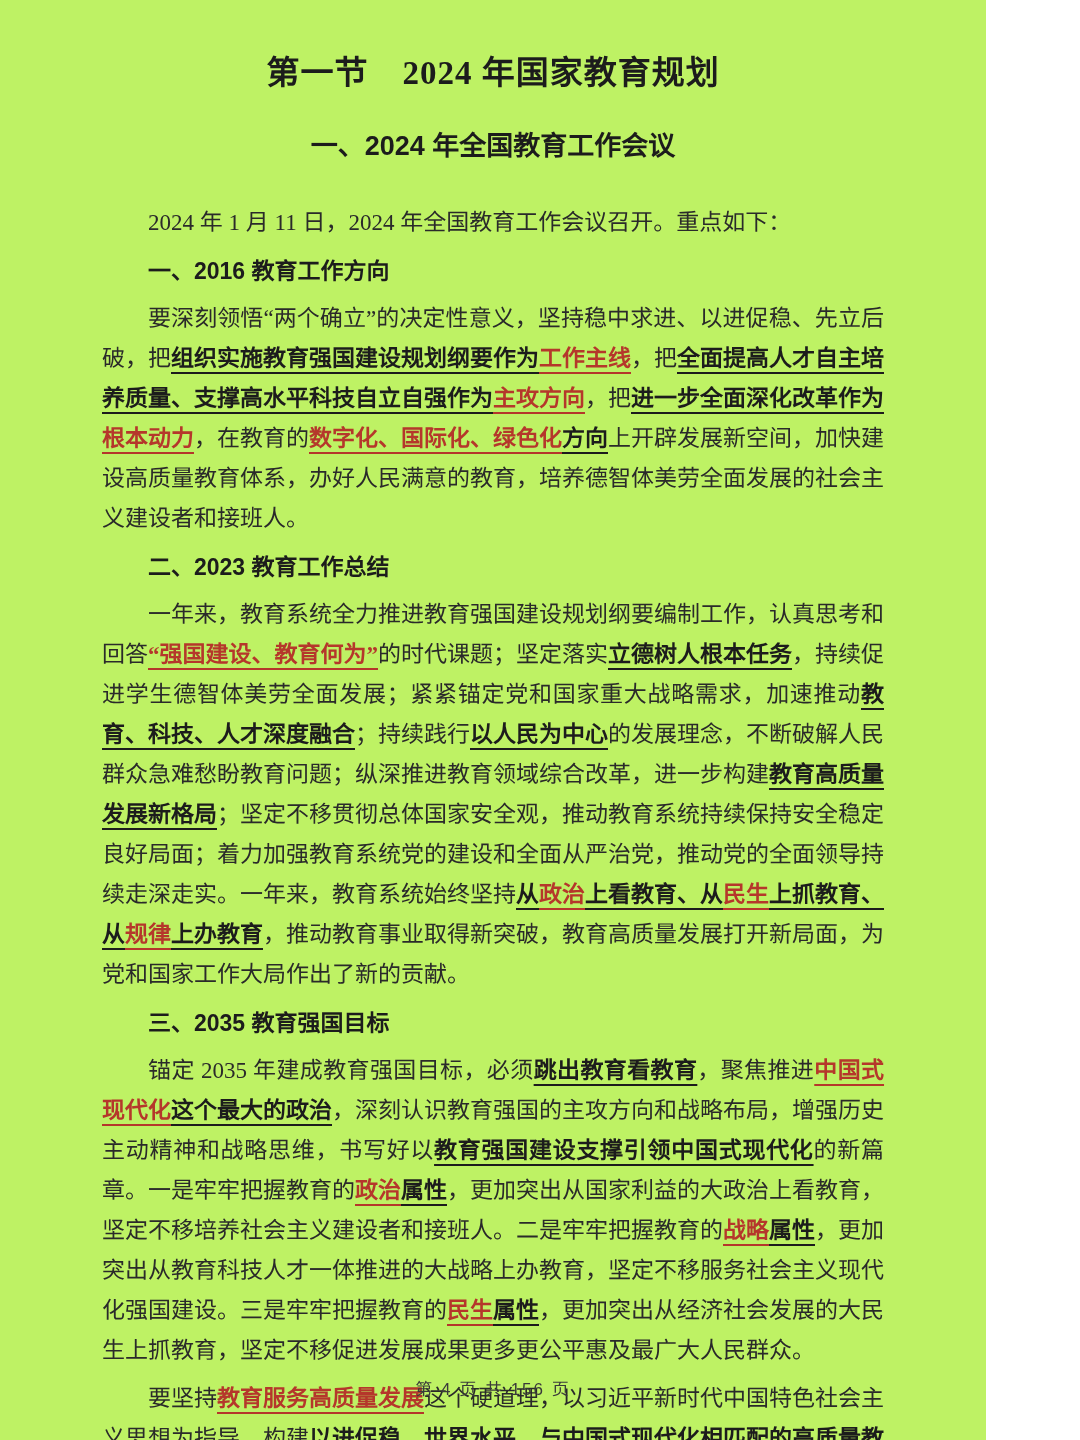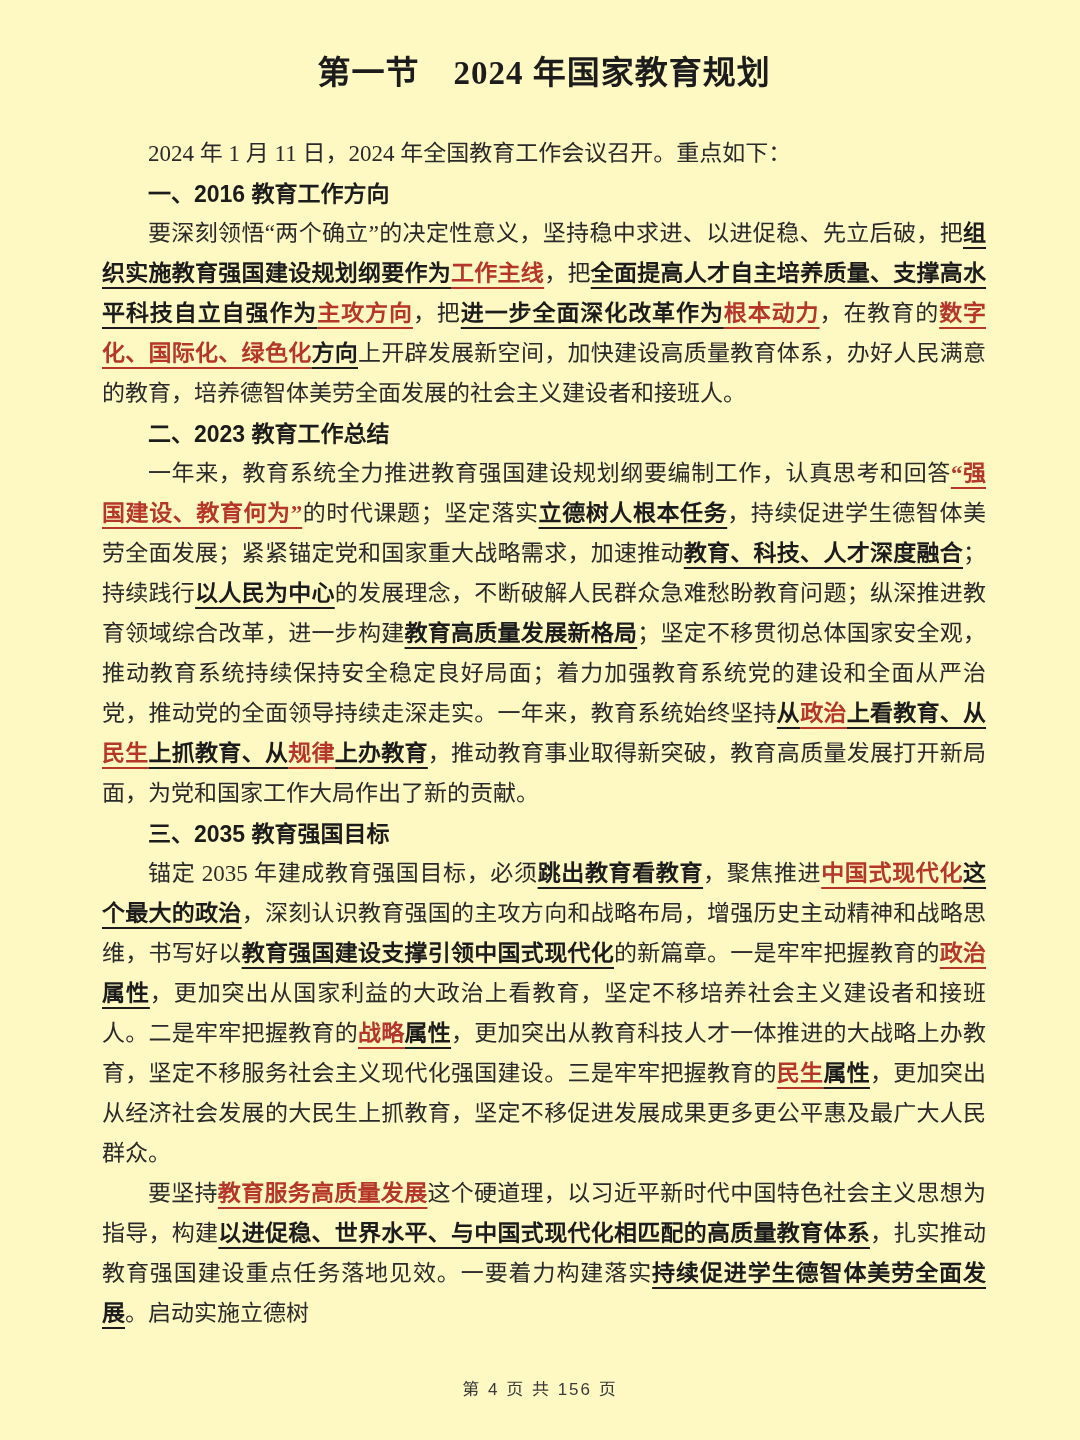--- a/index.html
+++ b/index.html
@@ -4,25 +4,24 @@
 <style>
   html, body { margin: 0; padding: 0; }
   body {
     width: 1080px; height: 1440px;
     background: #ffffff;
     color: #222222;
     font-family: "Liberation Serif", "DejaVu Serif", serif;
   }
   .page {
     position: relative;
-    width: 1080px; height: 1440px;
-    background: #fef9c3;
+    width: 986px; height: 1440px;
+    background: #bef264;
     overflow: hidden;
     box-sizing: border-box;
-    padding-left: 8px;
   }
   .doc-title {
     margin: 0;
     padding-top: 46px;
     text-align: center;
     font-size: 33px;
     font-weight: bold;
     letter-spacing: 1px;
     font-family: "Liberation Serif", "DejaVu Serif", serif;
     color: #1c1c1c;
@@ -37,21 +36,21 @@
     color: #1c1c1c;
   }
   .doc-body {
     margin: 40px 94px 0 94px;
     font-size: 23px;
     line-height: 40px;
     text-align: justify;
     color: #2a2a2a;
   }
   .doc-body p.block {
-    margin: 0;
+    margin: 8px;
     text-indent: 2em;
   }
   .block-heading {
     font-weight: bold;
     font-family: "Liberation Sans", "DejaVu Sans", sans-serif;
     color: #1c1c1c;
   }
   .run-n { }
   .run-b {
     font-weight: bold;
@@ -77,20 +76,21 @@
     color: #3a3a3a;
     font-family: Liberation Sans, sans-serif;
   }
 </style>
 </head>
 <body>
 
 <div class="page">
   <h1 class="doc-title">第一节　2024 年国家教育规划</h1>
 
+  <h2 class="doc-subtitle">一、2024 年全国教育工作会议</h2>
 
   <div class="doc-body">
       <p class="block block-para"><span class="run-n">2024 年 1 月 11 日，2024 年全国教育工作会议召开。重点如下：</span></p>
       <p class="block block-heading"><span class="run-n">一、2016 教育工作方向</span></p>
       <p class="block block-para"><span class="run-n">要深刻领悟“两个确立”的决定性意义，坚持稳中求进、以进促稳、先立后破，把</span><span class="run-b">组织实施教育强国建设规划纲要作为</span><span class="run-r">工作主线</span><span class="run-n">，把</span><span class="run-b">全面提高人才自主培养质量、支撑高水平科技自立自强作为</span><span class="run-r">主攻方向</span><span class="run-n">，把</span><span class="run-b">进一步全面深化改革作为</span><span class="run-r">根本动力</span><span class="run-n">，在教育的</span><span class="run-r">数字化、国际化、绿色化</span><span class="run-b">方向</span><span class="run-n">上开辟发展新空间，加快建设高质量教育体系，办好人民满意的教育，培养德智体美劳全面发展的社会主义建设者和接班人。</span></p>
       <p class="block block-heading"><span class="run-n">二、2023 教育工作总结</span></p>
       <p class="block block-para"><span class="run-n">一年来，教育系统全力推进教育强国建设规划纲要编制工作，认真思考和回答</span><span class="run-r">“强国建设、教育何为”</span><span class="run-n">的时代课题；坚定落实</span><span class="run-b">立德树人根本任务</span><span class="run-n">，持续促进学生德智体美劳全面发展；紧紧锚定党和国家重大战略需求，加速推动</span><span class="run-b">教育、科技、人才深度融合</span><span class="run-n">；持续践行</span><span class="run-b">以人民为中心</span><span class="run-n">的发展理念，不断破解人民群众急难愁盼教育问题；纵深推进教育领域综合改革，进一步构建</span><span class="run-b">教育高质量发展新格局</span><span class="run-n">；坚定不移贯彻总体国家安全观，推动教育系统持续保持安全稳定良好局面；着力加强教育系统党的建设和全面从严治党，推动党的全面领导持续走深走实。一年来，教育系统始终坚持</span><span class="run-b">从</span><span class="run-r">政治</span><span class="run-b">上看教育、从</span><span class="run-r">民生</span><span class="run-b">上抓教育、从</span><span class="run-r">规律</span><span class="run-b">上办教育</span><span class="run-n">，推动教育事业取得新突破，教育高质量发展打开新局面，为党和国家工作大局作出了新的贡献。</span></p>
       <p class="block block-heading"><span class="run-n">三、2035 教育强国目标</span></p>
       <p class="block block-para"><span class="run-n">锚定 2035 年建成教育强国目标，必须</span><span class="run-b">跳出教育看教育</span><span class="run-n">，聚焦推进</span><span class="run-r">中国式现代化</span><span class="run-b">这个最大的政治</span><span class="run-n">，深刻认识教育强国的主攻方向和战略布局，增强历史主动精神和战略思维，书写好以</span><span class="run-b">教育强国建设支撑引领中国式现代化</span><span class="run-n">的新篇章。一是牢牢把握教育的</span><span class="run-r">政治</span><span class="run-b">属性</span><span class="run-n">，更加突出从国家利益的大政治上看教育，坚定不移培养社会主义建设者和接班人。二是牢牢把握教育的</span><span class="run-r">战略</span><span class="run-b">属性</span><span class="run-n">，更加突出从教育科技人才一体推进的大战略上办教育，坚定不移服务社会主义现代化强国建设。三是牢牢把握教育的</span><span class="run-r">民生</span><span class="run-b">属性</span><span class="run-n">，更加突出从经济社会发展的大民生上抓教育，坚定不移促进发展成果更多更公平惠及最广大人民群众。</span></p>
       <p class="block block-para"><span class="run-n">要坚持</span><span class="run-r">教育服务高质量发展</span><span class="run-n">这个硬道理，以习近平新时代中国特色社会主义思想为指导，构建</span><span class="run-b">以进促稳、世界水平、与中国式现代化相匹配的高质量教育体系</span><span class="run-n">，扎实推动教育强国建设重点任务落地见效。一要着力构建落实</span><span class="run-b">持续促进学生德智体美劳全面发展</span><span class="run-n">。启动实施立德树</span></p>

